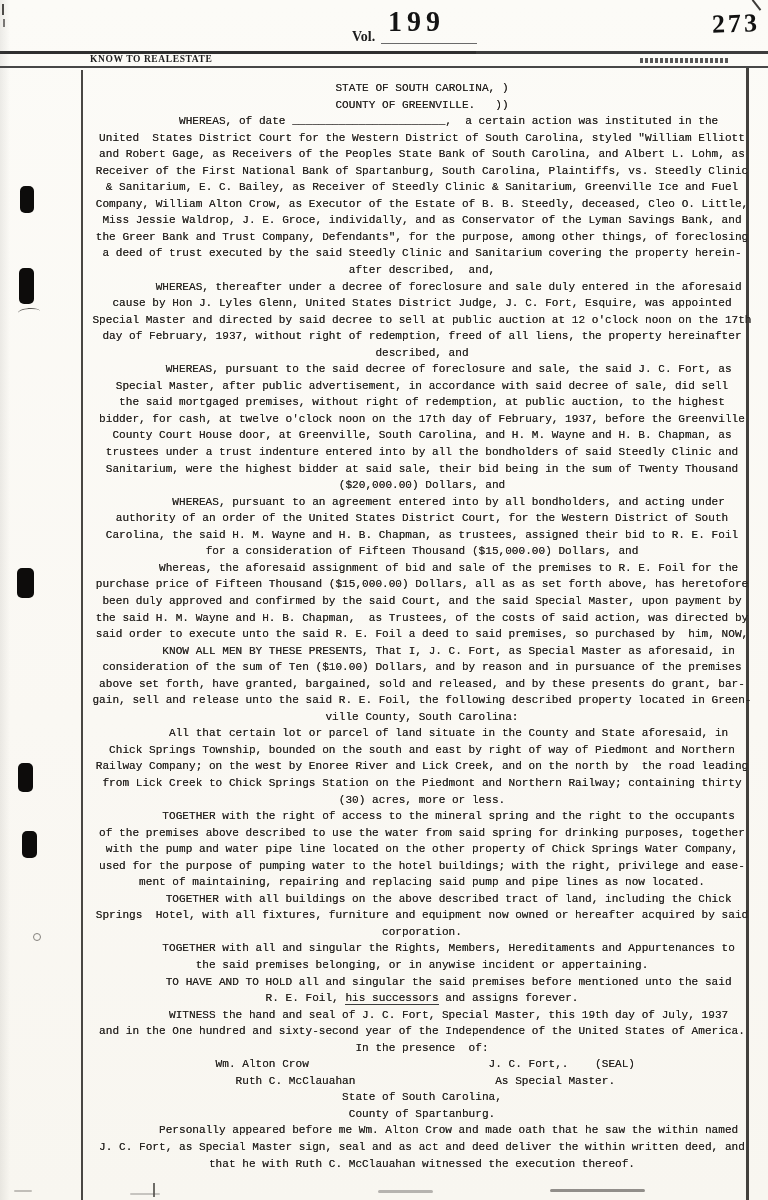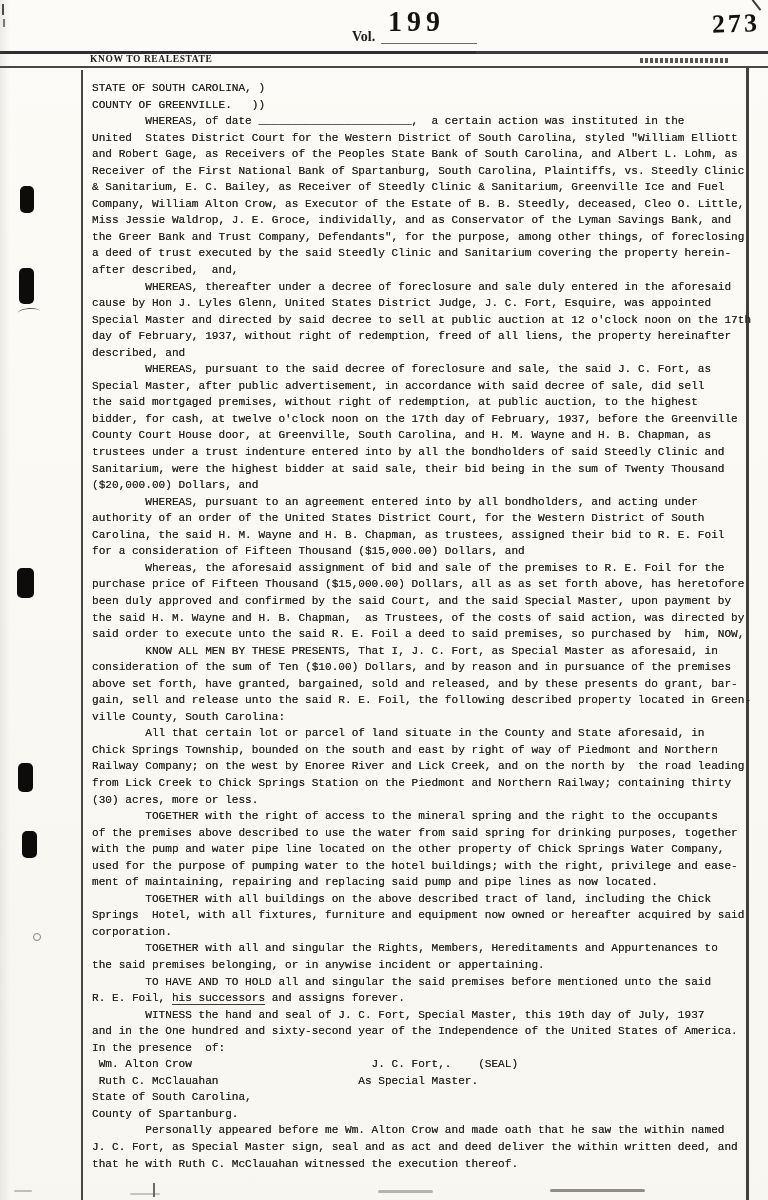--- a/index.html
+++ b/index.html
@@ -20,21 +20,21 @@
   .printer-mark{position:absolute;left:640px;top:58px;width:88px;height:5px;
     background:repeating-linear-gradient(90deg,#3a3a3a 0 3px,rgba(0,0,0,0) 3px 5px);opacity:.85;}
   
   .rule-left{position:absolute;left:81px;top:70px;width:2px;height:1130px;background:#353330;opacity:.9;}
   .rule-right{position:absolute;left:746px;top:68px;width:3px;height:1132px;background:#32302d;opacity:.92;}
   .edge-shade{position:absolute;left:0;top:0;width:10px;height:1200px;background:linear-gradient(90deg,rgba(90,88,84,.10),rgba(0,0,0,0));}
   
   .doc-body{
     position:absolute;left:92px;top:80px;width:660px;
     font-size:11.1px;line-height:16.55px;white-space:pre;
-    color:#262320;text-shadow:0 0 .45px rgba(38,35,32,.75);
+    color:#262320;text-shadow:0 0 .45px rgba(38,35,32,.75);text-align:center;
   }
   .doc-line{height:16.55px;}
   .u{border-bottom:1.3px solid #3a3a3a;}
   
   .blob{position:absolute;background:#0d0c0b;border-radius:5px;}
   .blob.b1{left:20px;top:186px;width:14px;height:27px;}
   .blob.b2{left:19px;top:268px;width:15px;height:36px;}
   .blob.b3{left:17px;top:568px;width:17px;height:30px;}
   .blob.b4{left:18px;top:763px;width:15px;height:29px;}
   .blob.b5{left:22px;top:831px;width:15px;height:27px;}

